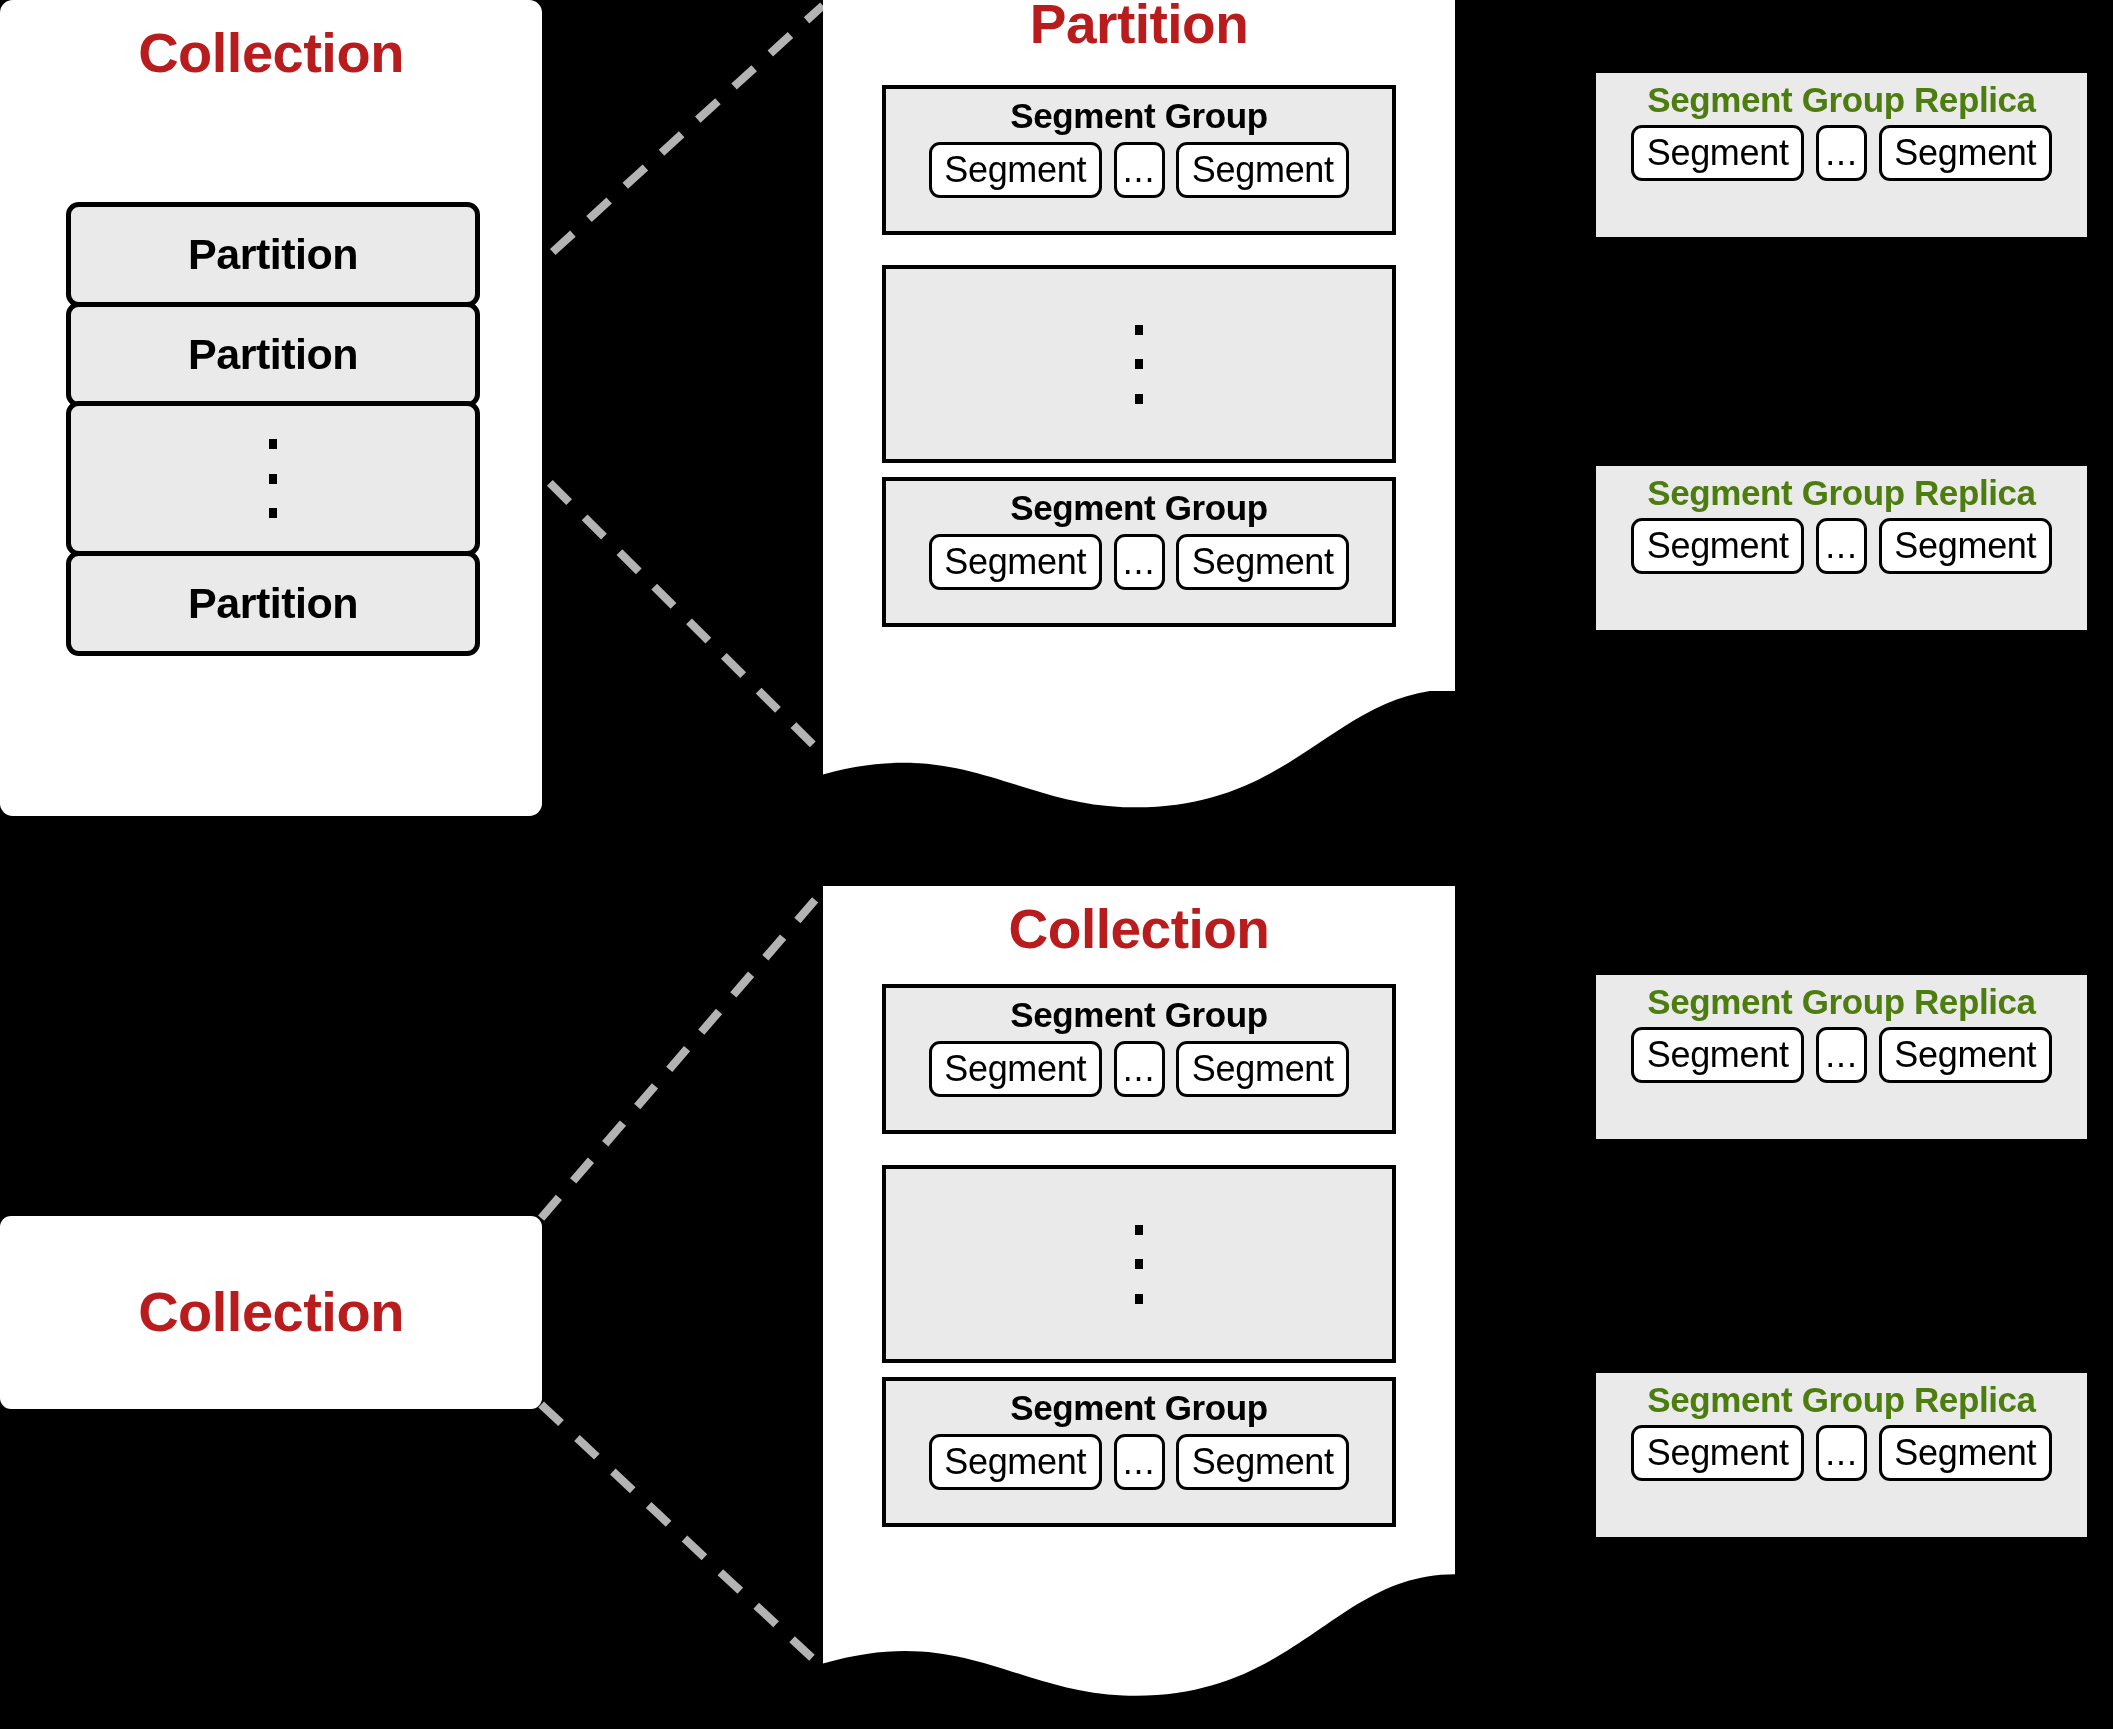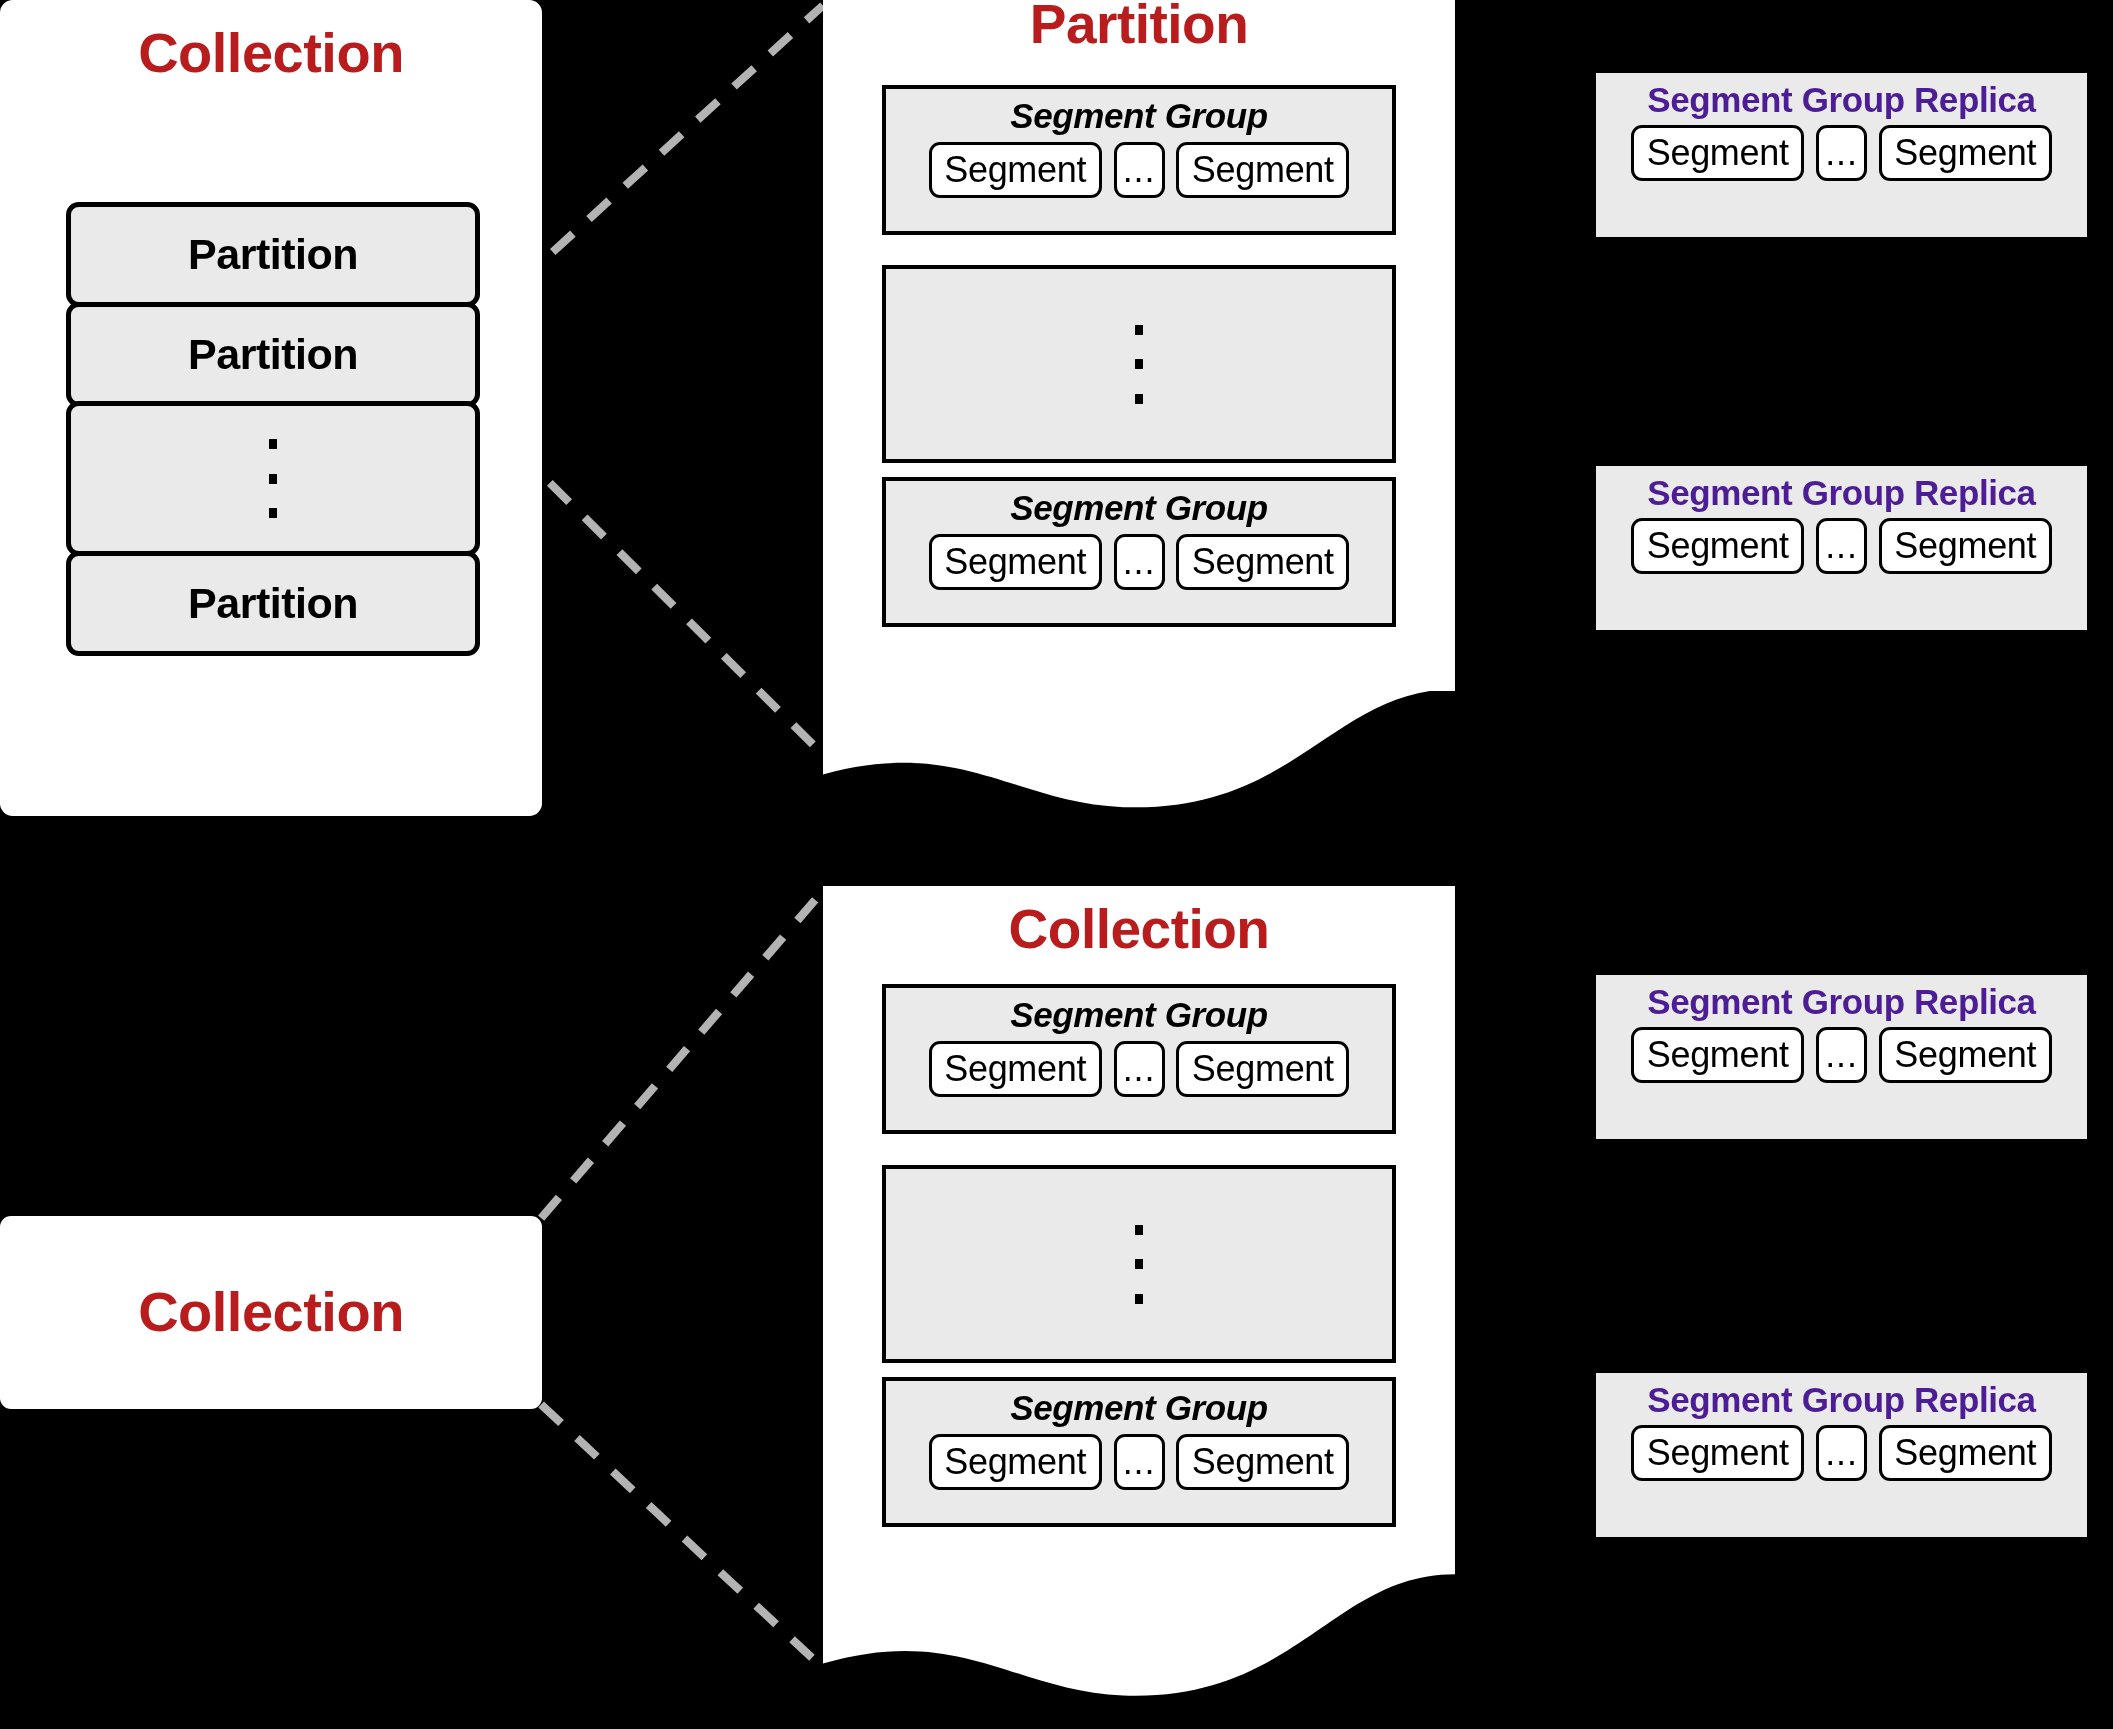--- a/index.html
+++ b/index.html
@@ -94,21 +94,20 @@
     align-items:center;
   }
   .seg-group > .sg-title{
     font-size:35px;
     font-weight:bold;
     color:#000;
     letter-spacing:-0.4px;
     margin-top:7.3px;
     margin-bottom:5.5px;
     white-space:nowrap;
-    font-style:italic;
   }
   .seg-row{
     display:flex;
     align-items:center;
     justify-content:center;
     gap:11.8px;
     margin-bottom:8.2px;
   }
   .seg-box{
     background:#ffffff;
@@ -151,21 +150,21 @@
     background:#eaeaea;
     box-sizing:border-box;
     display:flex;
     flex-direction:column;
     align-items:center;
     border:0;
   }
   .replica .rep-title{
     font-size:35px;
     font-weight:bold;
-    color:#4c1d95;
+    color:#4d7c0f;
     letter-spacing:-0.4px;
     margin-top:7.3px;
     margin-bottom:4.5px;
     white-space:nowrap;
   }
 
   
   .connectors{
     position:absolute;
     left:0;top:0;

